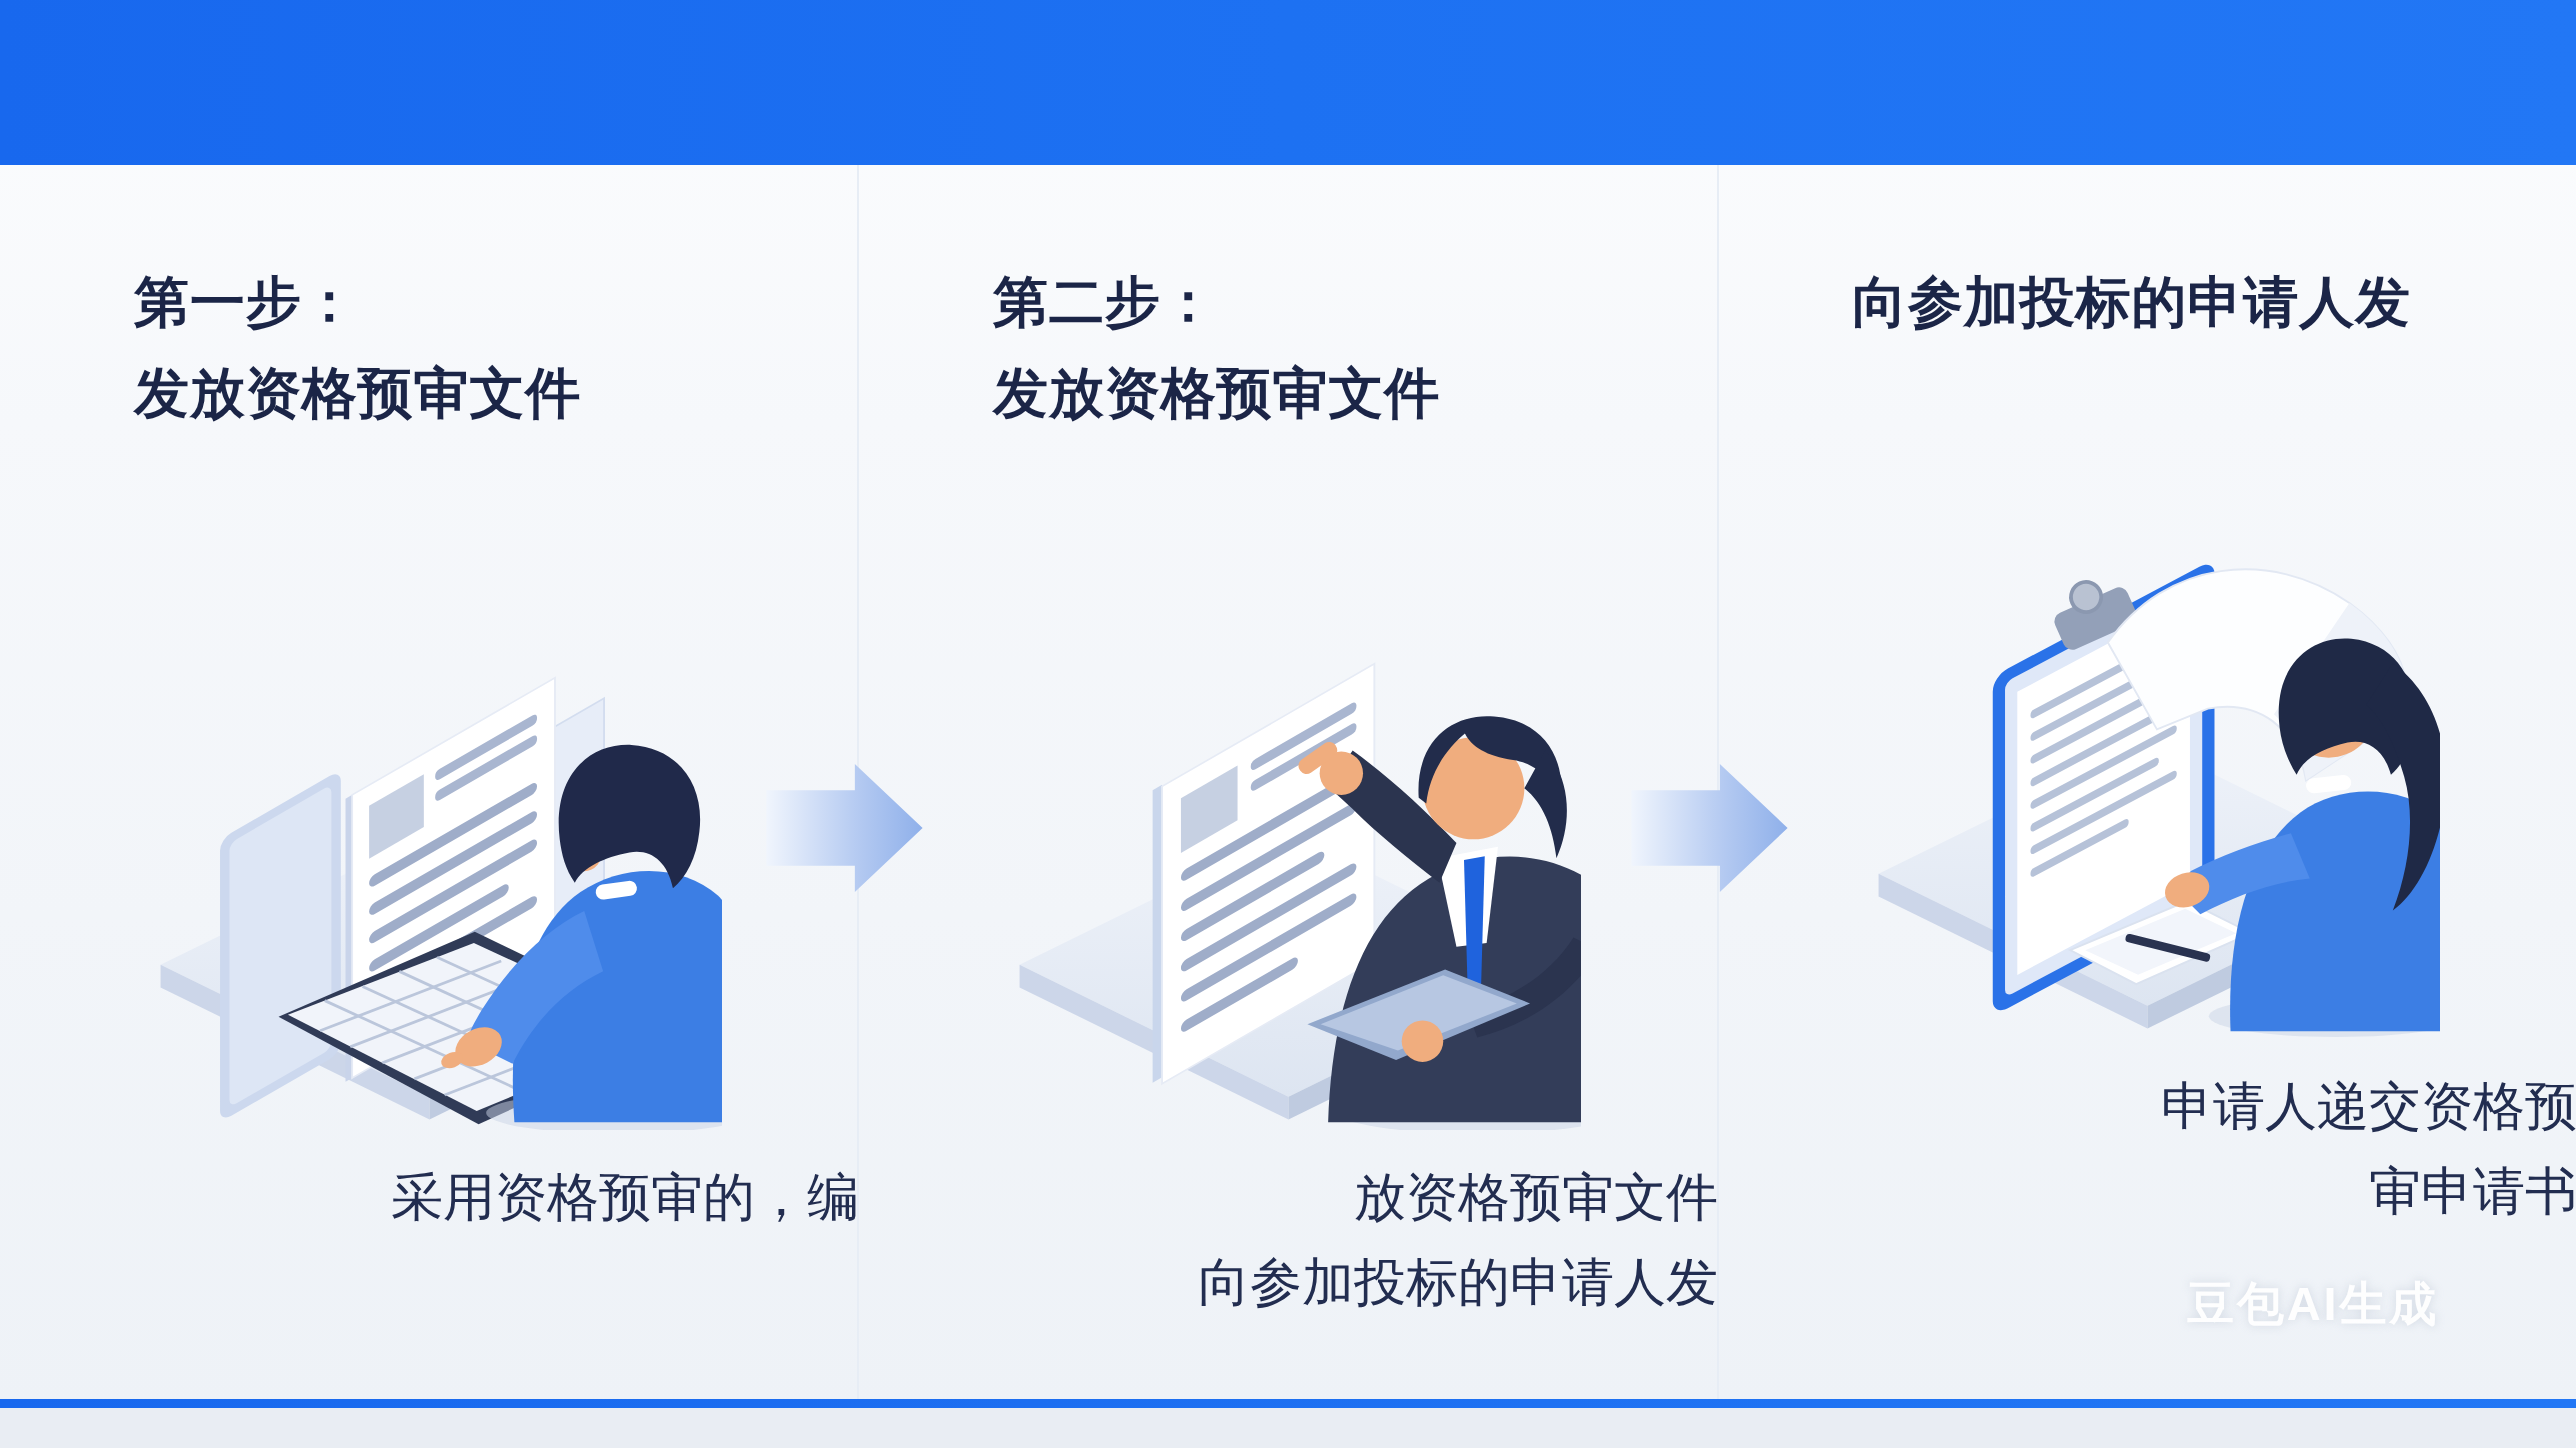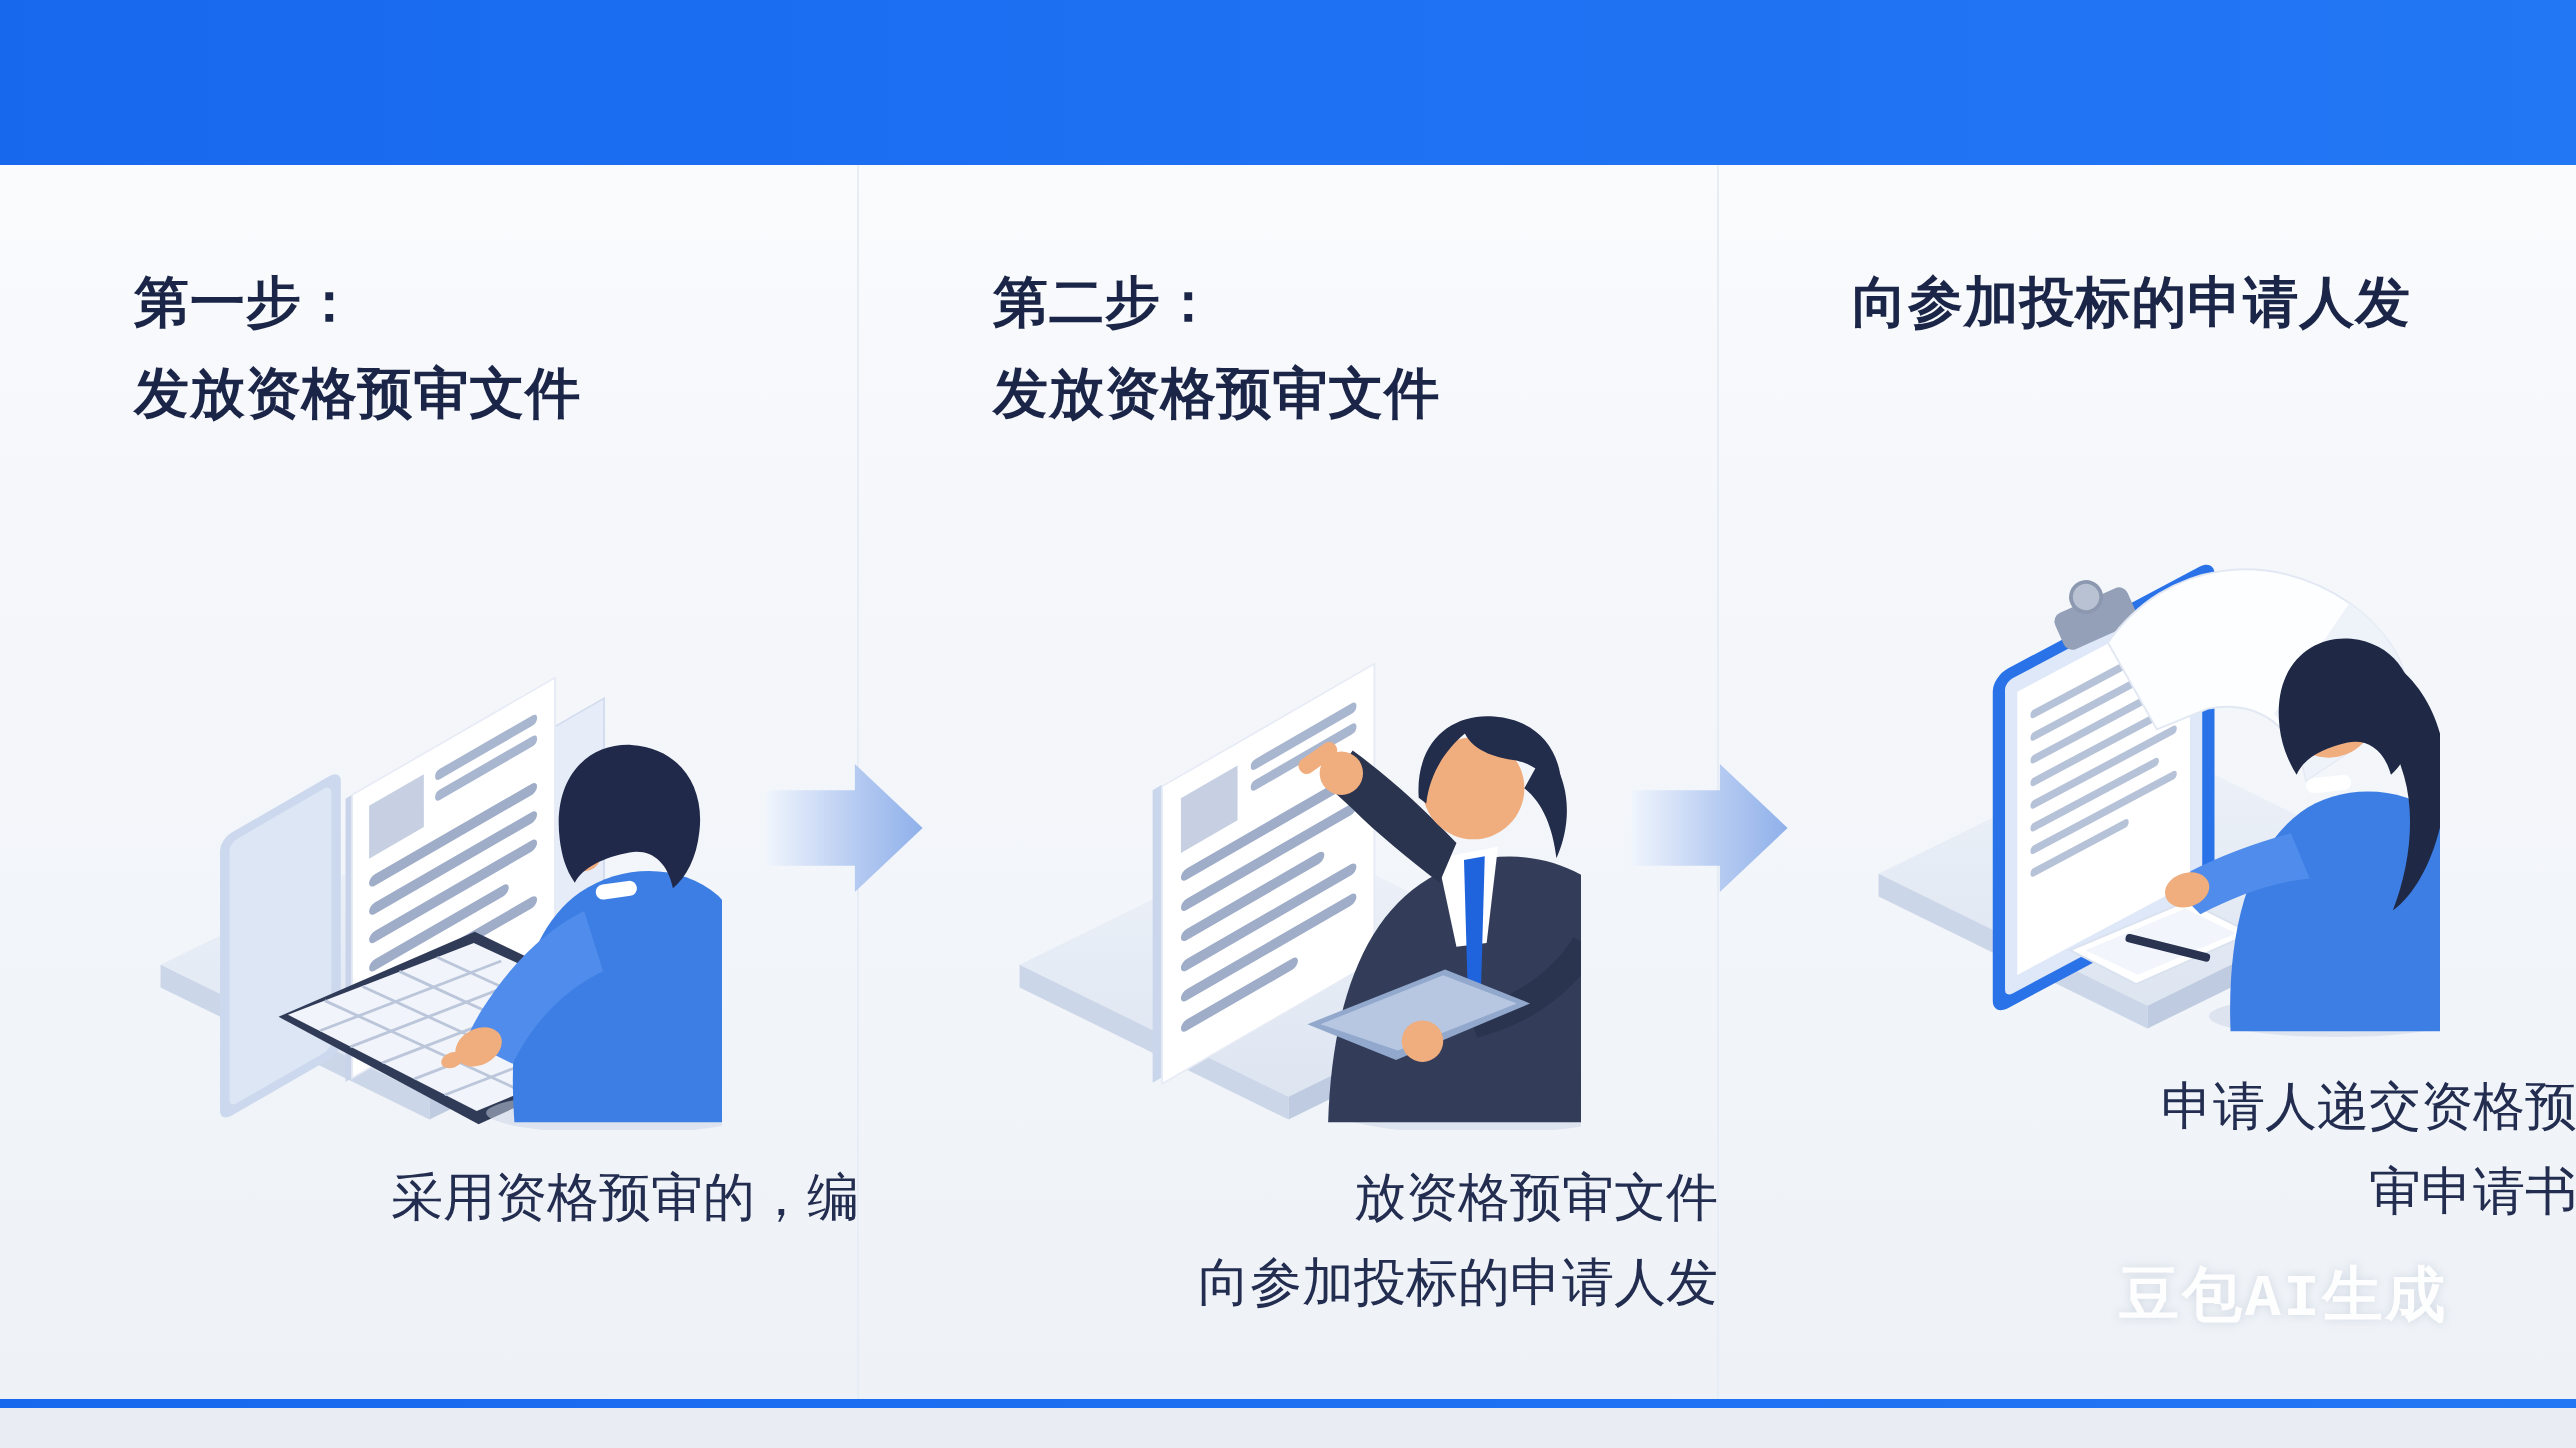--- a/index.html
+++ b/index.html
@@ -32,25 +32,24 @@
   .illus{margin-top:68px;display:flex;justify-content:center;}
   .desc{
     margin:24.5px auto 0 auto;text-align:right;
     font-size:52px;line-height:85px;font-weight:500;color:#222d50;
   }
   .desc .line{display:block;}
   .arrow{position:absolute;top:764px;width:157px;height:128px;}
   .arrow.a1{left:766px;}
   .arrow.a2{left:1631px;}
   .watermark{
-    position:absolute;right:128px;bottom:72px;
-    font-size:60px;font-weight:700;letter-spacing:2.8px;
+    position:absolute;right:137px;bottom:72px;
+    font-size:47px;font-weight:700;letter-spacing:2.8px;
     color:rgba(255,255,255,0.95);
     text-shadow:0 0 9.4px rgba(170,182,200,0.45);
-    font-family:Liberation Mono, monospace;
   }
 </style>
 </head>
 <body>
 
 <div class="canvas">
 
   <div class="header-bar"></div>
 
   <div class="divider d1"></div>

